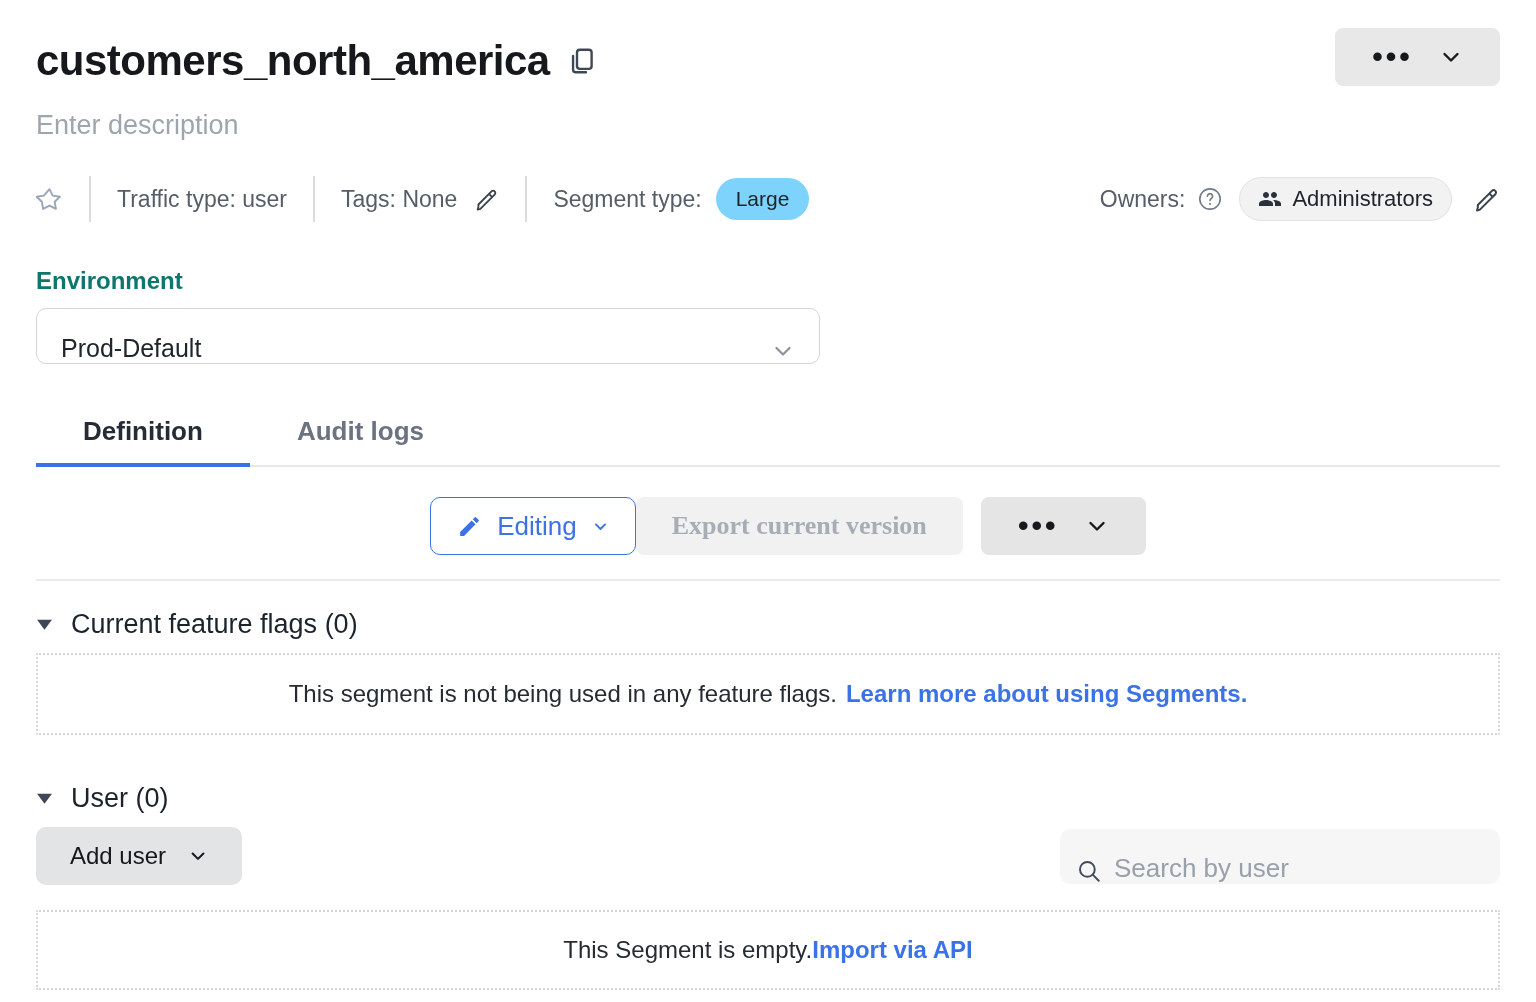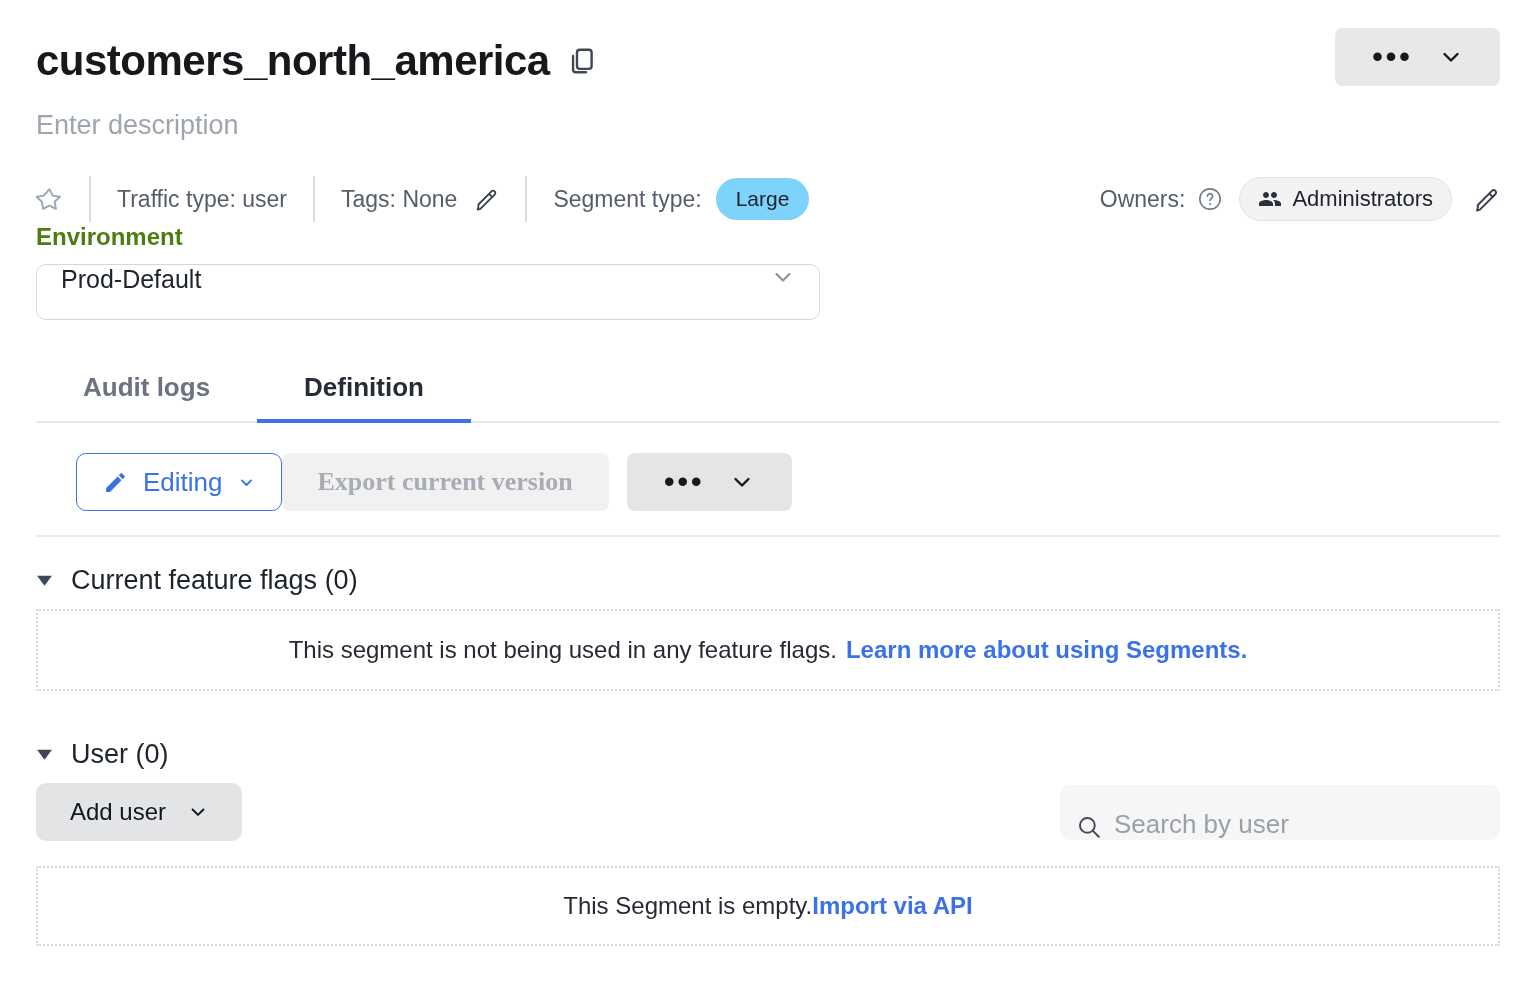--- a/index.html
+++ b/index.html
@@ -28,34 +28,34 @@
   .meta-text { font-size:23px; color:#565d68; white-space:nowrap; }
   .pill {
     display:inline-flex; align-items:center; gap:10px;
     background:#7dd3fc; border-radius:999px; padding:9px 20px;
     font-size:21px; color:#20252d;
   }
   .pill.owners { background:#f2f2f3; border:1px solid #e2e2e5; font-size:22px; font-weight:500; padding:8px 18px; cursor:pointer; }
   .spacer { flex:1 1 auto; }
   .edit-pencil { margin-left:16px; cursor:pointer; }
   
-  .env-label { font-size:24px; font-weight:700; color:#4d7c0f; }
+  .env-label { margin-top:44px; font-size:24px; font-weight:700; color:#0f766e; }
   .select {
     margin-top:13px; width:784px; height:56px;
     border:1.5px solid #d3d7dc; border-radius:10px;
-    display:flex; align-items:flex-start; justify-content:space-between;
+    display:flex; align-items:flex-end; justify-content:space-between;
     padding:0 24px; cursor:pointer; background:#fff;
   }
   .select-value { font-size:25px; color:#20252d; }
   
   .tabs { margin-top:42px; display:flex; border-bottom:2px solid #e5e7ea; }
   .tab { padding:10px 47px 16px; font-size:26px; font-weight:600; color:#6c7380; cursor:pointer; border-bottom:4px solid transparent; margin-bottom:-2px; }
   .tab.active { color:#262c35; border-bottom-color:#3b72e5; }
   
-  .toolbar { margin-top:30px; display:flex; align-items:center; justify-content:flex-start;padding-left:40px; }
+  .toolbar { margin-top:30px; display:flex; align-items:center; justify-content:center;padding-left:40px; }
   .editing-btn {
     display:flex; align-items:center; gap:15px; height:58px;
     border:1.5px solid #3b72e5; border-radius:10px; background:#fff;
     padding:0 26px; cursor:pointer;
   }
   .editing-label { font-size:26px; color:#3b72e5; font-weight:500; }
   .toolbar-right { display:flex; align-items:center; gap:18px; }
   .export-btn {
     height:58px; background:#f1f1f1; border:none; border-radius:8px;
     padding:0 36px; font-size:26px; font-weight:600; color:#a7acb5;
@@ -166,22 +166,22 @@
   <div class="select">
     <span class="select-value">Prod-Default</span>
     <span class="icon">
       <svg width="24" height="24" viewBox="0 0 24 24" fill="none">
           <path d="M5.5 9l6.5 6.5L18.5 9" stroke="#8a93a0" stroke-width="2.2" stroke-linecap="round" stroke-linejoin="round"></path>
         </svg>
     </span>
   </div>
 
   <div class="tabs">
+    <div class="tab active">Definition</div>
     <div class="tab">Audit logs</div>
-    <div class="tab active">Definition</div>
   </div>
 
   <div class="toolbar">
     <button class="editing-btn">
       <span class="icon">
         <svg width="25" height="25" viewBox="0 0 24 24" fill="#3b72e5">
           <path d="M3 17.25V21h3.75L17.81 9.94l-3.75-3.75L3 17.25zM20.71 7.04a1 1 0 0 0 0-1.41l-2.34-2.34a1 1 0 0 0-1.41 0l-1.83 1.83 3.75 3.75 1.83-1.83z"></path>
         </svg>
       </span>
       <span class="editing-label">Editing</span>

